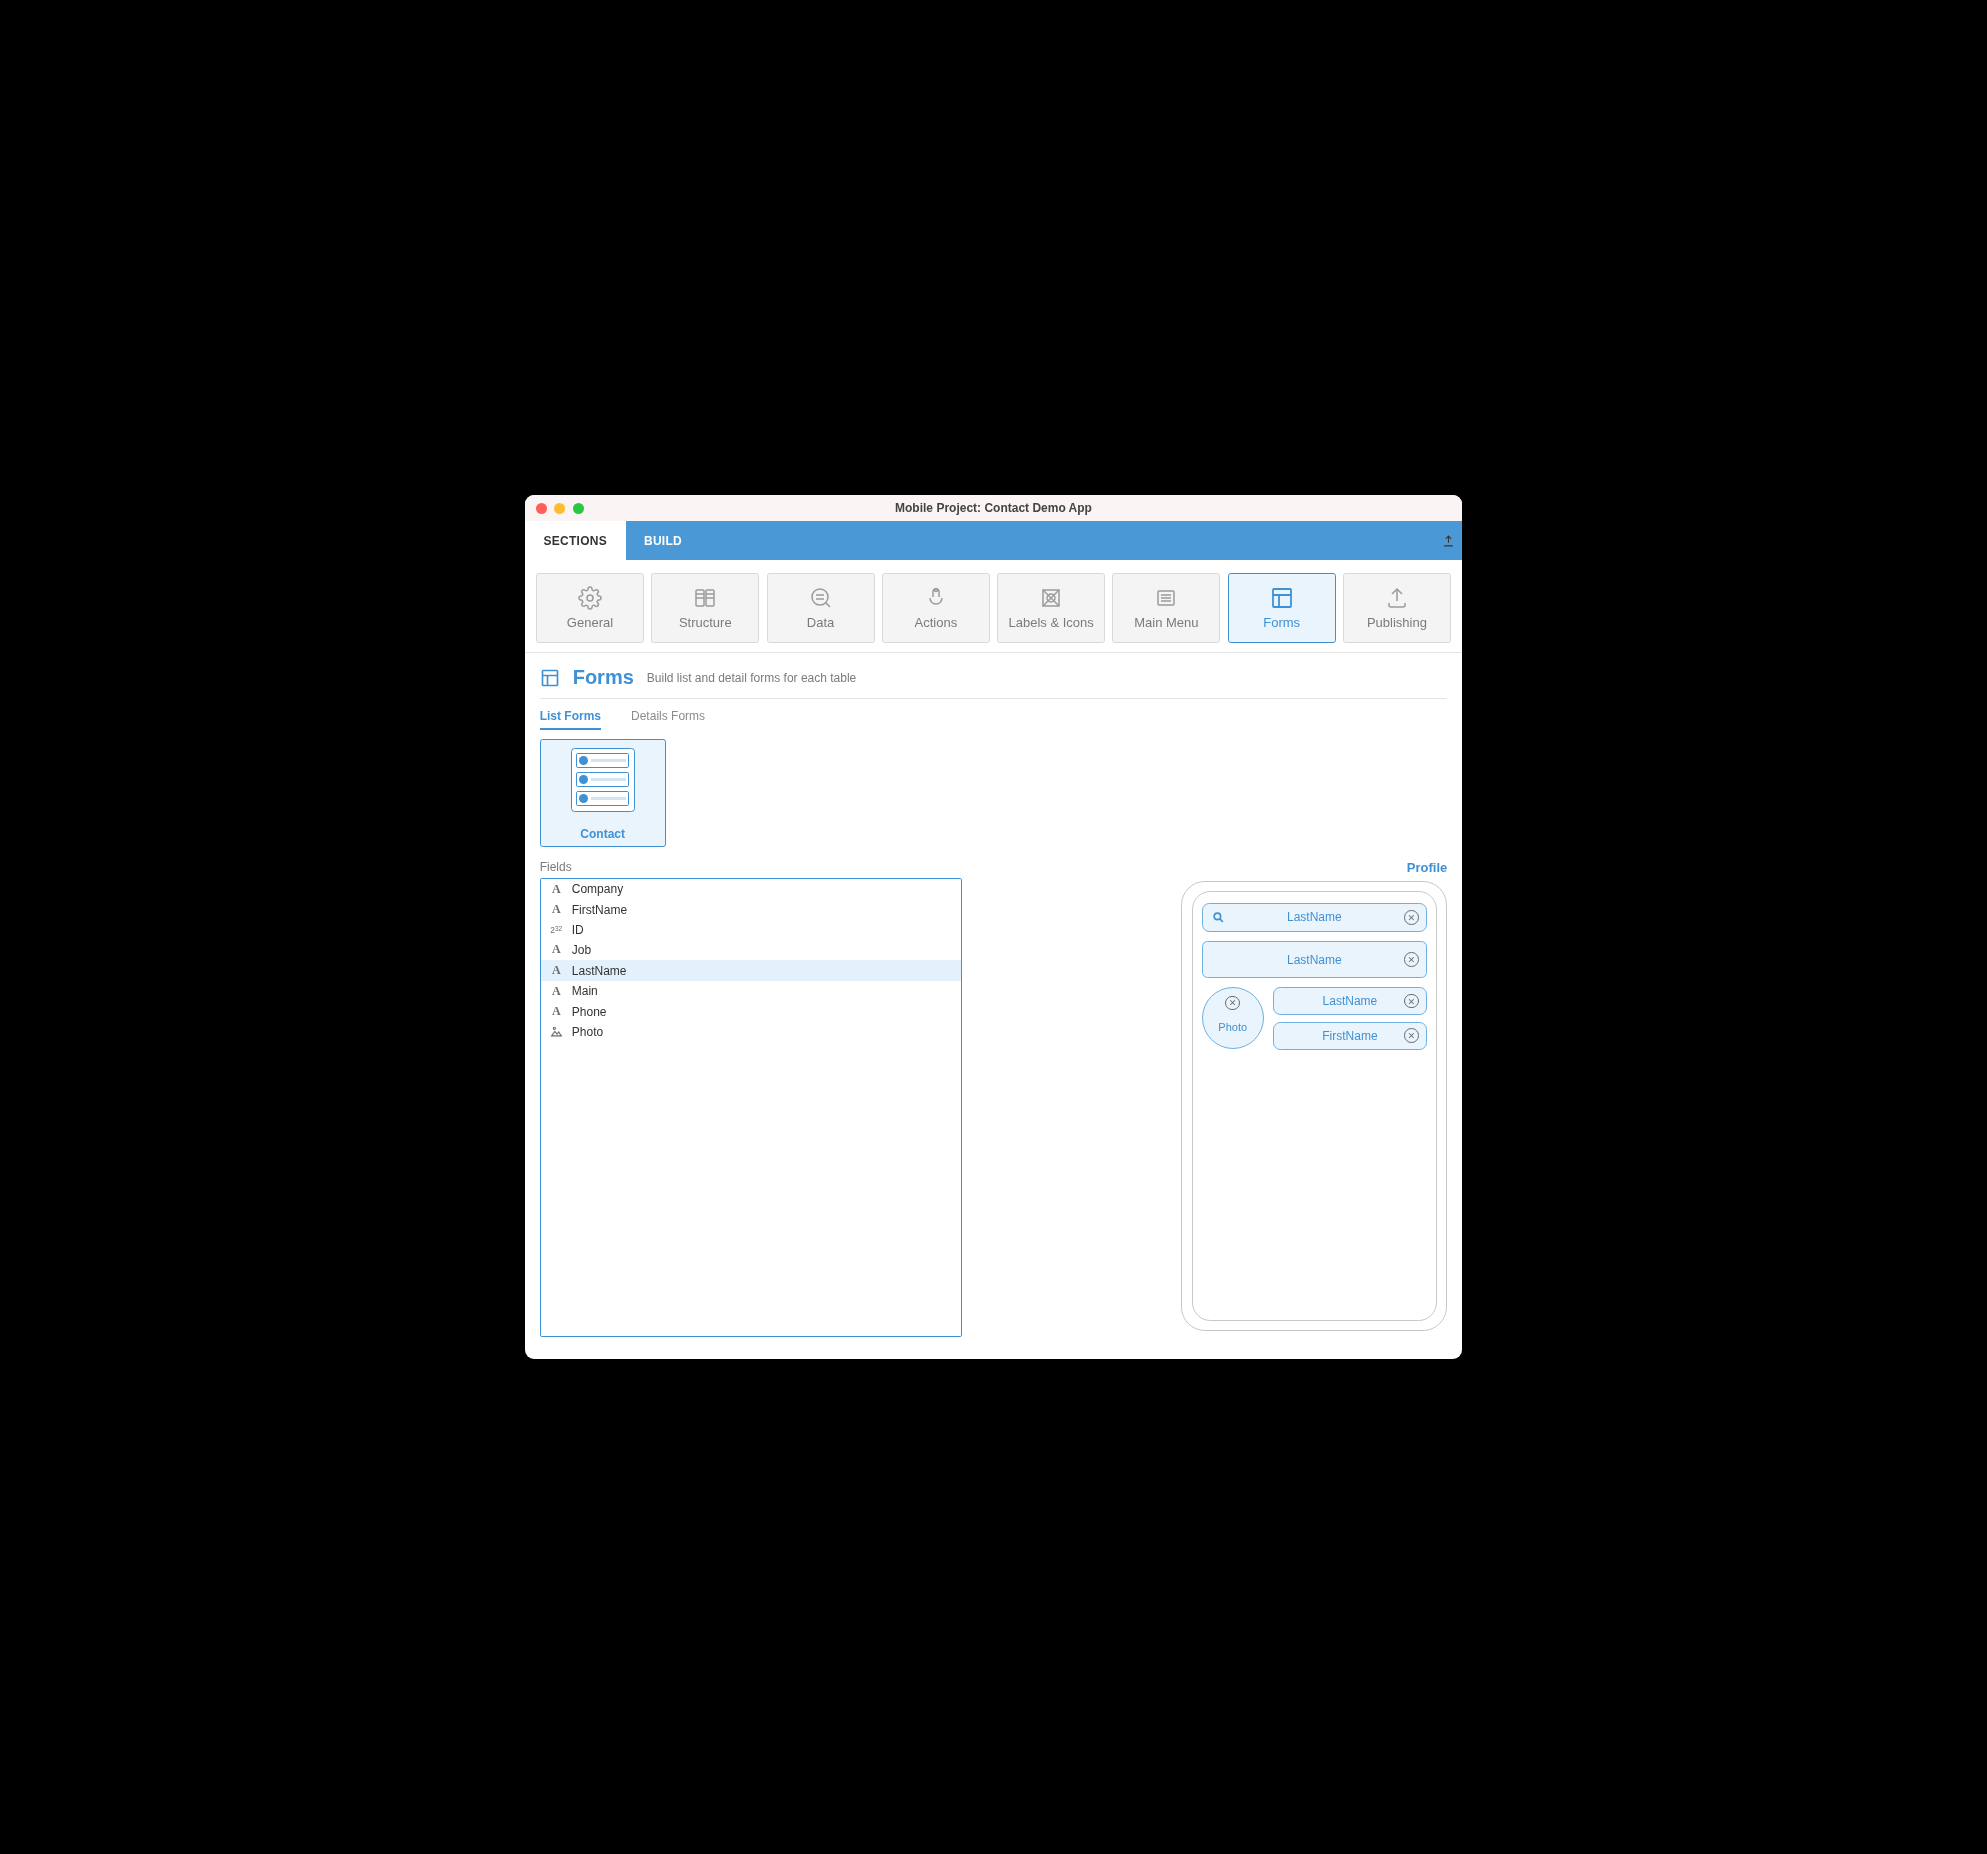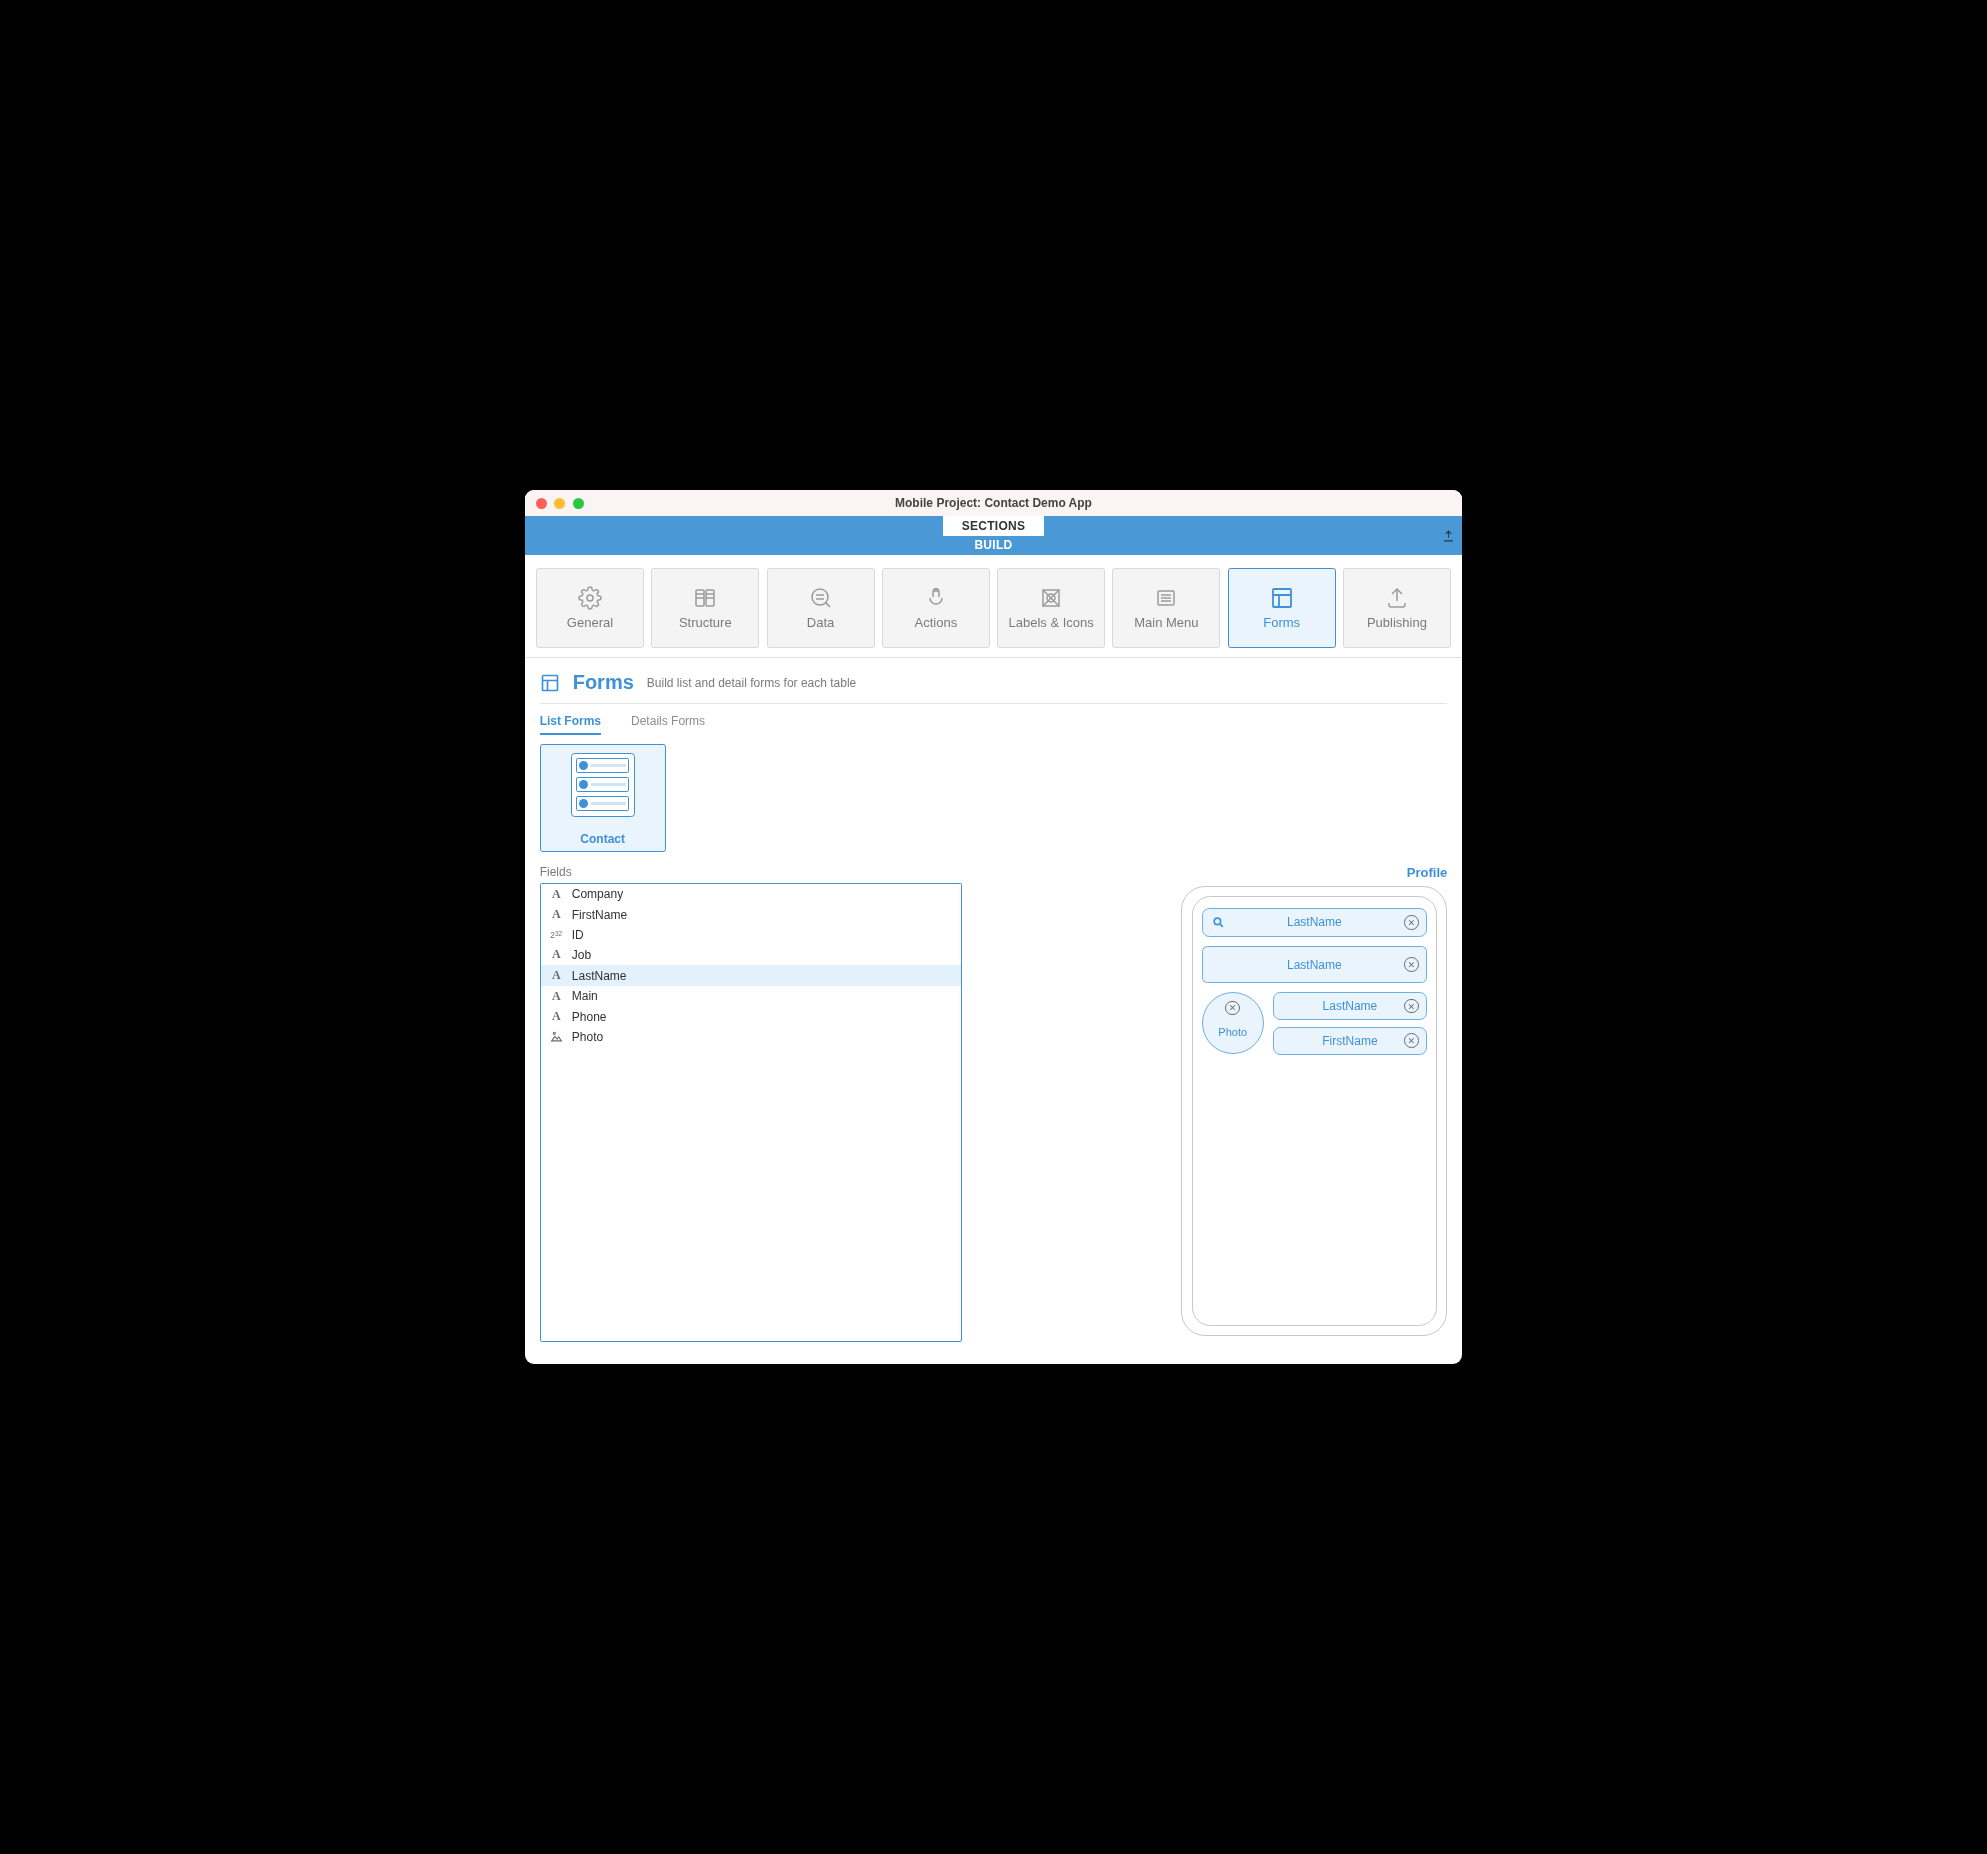--- a/index.html
+++ b/index.html
@@ -31,39 +31,38 @@
   .traffic span { width: 11px; height: 11px; border-radius: 50%; display:inline-block; }
   .tr-close { background: #ff5f57; }
   .tr-min   { background: #febc2e; }
   .tr-max   { background: #28c840; }
   .win-title {
     position: absolute; left: 0; right: 0; text-align: center;
     font-size: 12px; font-weight: 600; color: #444;
   }
   
   .top-tabs {
-    display: flex; align-items: center; background: #4a98d6; height: 39px;
+    display: flex; align-items: flex-end; background: #4a98d6; height: 39px;
     position: relative;
-    flex-direction: column;
   }
   .top-tab {
     height: 39px; display:flex; align-items:center; justify-content:center;
     padding: 0 18.4px; font-size: 12px; font-weight: 700; letter-spacing: 0.3px;
   }
   .top-tab.sections { background: #fff; color:#333; }
   .top-tab.build    { color:#fff; }
   .upload-icon { position:absolute; right:7.3px; top:50%; transform:translateY(-50%); color:#333; }
   
   .section-row {
     display:flex; gap:7.3px; padding: 13px 11px 9.2px 11px; border-bottom:0.9px solid #e4e4e4;
   }
   .section-btn {
     flex:1; border:0.9px solid #d9d9d9; background:#f4f4f4; border-radius:2.8px;
     display:flex; flex-direction:column; align-items:center; justify-content:center;
-    height:80px; font-size:13px; color:#7b7b7b; cursor:pointer; gap:5.5px;
+    height:70px; font-size:13px; color:#7b7b7b; cursor:pointer; gap:5.5px;
   }
   .section-btn.selected { background:#eaf4fc; border:1.8px solid #3f91d6; color:#3f91d6; }
   .section-btn .icon { color:#9b9b9b; }
   .section-btn.selected .icon { color:#3f91d6; }
   
   .sub-header {
     display:flex; align-items:center; gap:13px; padding:13px 14.7px 9.2px 14.7px;
   }
   .sub-header .forms-title { color:#3f91d6; font-weight:600; font-size:20px; }
   .sub-header .forms-desc { color:#7b7b7b; font-size:12px; }

